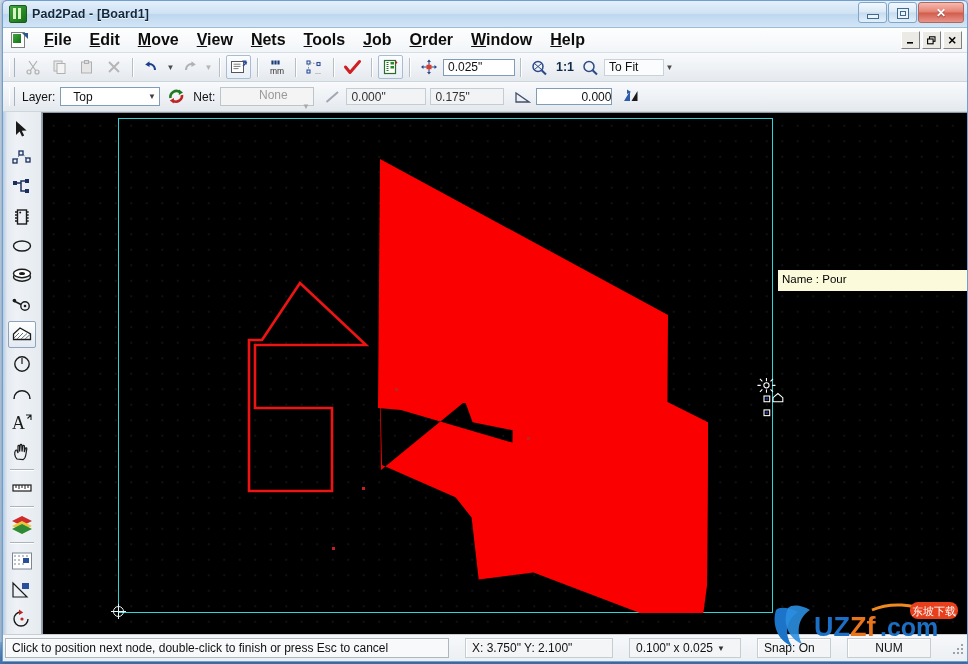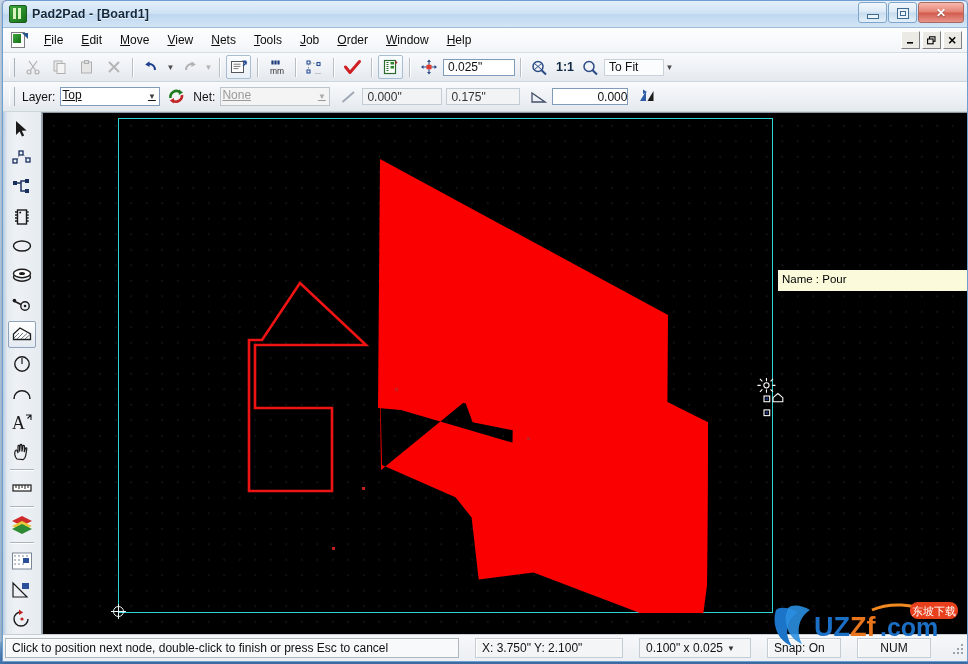--- a/index.html
+++ b/index.html
@@ -89,22 +89,22 @@
   }
   .menubar .docicon .pg:after{
     content:"";position:absolute;left:1px;top:1px;width:8px;height:9px;
     background:linear-gradient(135deg,#3fa83f,#167016);
   }
   .menubar .docicon .fold{
     position:absolute;right:0;top:1px;width:6px;height:6px;background:#29588f;
     clip-path:polygon(0 0,100% 0,100% 100%);
   }
   .mi{
-    padding:3px 8px;font-size:12px;color:#0d0d0d;cursor:default;
-    border:1px solid transparent;border-radius:2px;
+    padding:3px 8px;font-size:16px;color:#0d0d0d;cursor:default;
+    border:1px solid transparent;border-radius:2px;font-weight:bold;
   }
   .mi u{text-decoration:underline;}
   .mdi-ctrl{position:absolute;right:5px;top:3px;display:flex;}
   .mdibtn{
     width:17px;height:16px;margin-left:2px;
     border:1px solid #fff;border-right-color:#808080;border-bottom-color:#808080;
     background:#eceae4;position:relative;font-size:10px;color:#000;
     display:flex;align-items:center;justify-content:center;
     font-family:"DejaVu Sans",sans-serif;line-height:1;
   }
@@ -139,22 +139,22 @@
     height:17px;border:1px solid #7f9db9;background:#fff;
     font-size:12px;color:#111;display:flex;align-items:center;
     padding:0 4px;box-sizing:border-box;
   }
   .tb-ro{
     height:17px;border:1px solid #c4ccd4;background:#f1f3f5;
     font-size:12px;color:#333;display:flex;align-items:center;
     padding:0 4px;box-sizing:border-box;
   }
   .combo{
-    height:19px;border:1px solid #7f9db9;background:#fff;display:flex;align-items:flex-start;
-    font-size:12px;color:#111;padding:0 0 0 1px;box-sizing:border-box;text-decoration:underline;
+    height:19px;border:1px solid #7f9db9;background:#fff;display:flex;align-items:center;
+    font-size:12px;color:#111;padding:0 0 0 12px;box-sizing:border-box;
   }
   .combo.dis{background:#f4f4f4;color:#9a9a9a;border-color:#bcc4cc;}
   .combo .cb-arrow{
     margin-left:auto;width:15px;height:17px;display:flex;align-items:center;justify-content:center;
     font-size:8px;color:#3e3e3e;
   }
   .combo.dis .cb-arrow{color:#aaa;}
 
   
   .zt{font-size:12.5px;font-weight:bold;color:#102a43;margin:0 3px;}
@@ -429,21 +429,21 @@
       </div>
       <div class="tb" style="margin-left:4px;">
         <svg width="19" height="17" viewBox="0 0 19 17">
             <path d="M3.5 10 A6 6 0 0 1 13 4.2" stroke="#1f7a1f" stroke-width="2.6" fill="none"></path>
             <path d="M15 7 A6 6 0 0 1 6 12.8" stroke="#c22424" stroke-width="2.6" fill="none"></path>
             <path d="M12 1.6 L16 4.6 L11.8 7 Z" fill="#1f7a1f"></path>
             <path d="M6.8 15.4 L2.8 12.4 L7 10 Z" fill="#c22424"></path>
           </svg>
       </div>
       <div class="tb-label" style="margin-left:3px;">Net:</div>
-      <div class="combo dis" style="width:110px;">
+      <div class="combo dis" style="width:94px;flex-direction:column;">
         <span>None</span>
         <span class="cb-arrow">▼</span>
       </div>
 
       <div class="tb" style="margin-left:6px;">
         <svg width="17" height="16" viewBox="0 0 17 16">
             <path d="M2.5 13 L14 3" stroke="#9fa8b4" stroke-width="2"></path>
           </svg>
       </div>
       <div class="tb-ro" style="width:80px;">0.000"</div>
@@ -695,21 +695,21 @@
     </div>
 
     <div class="statusbar">
       <div class="sb-pane msg">Click to position next node, double-click to finish or press Esc to cancel</div>
       <div class="sb-pane" style="width:148px;">X: 3.750" Y: 2.100"</div>
       <div class="sb-combo" style="width:112px;">
         <span>0.100" x 0.025</span>
         <span class="cb-arrow">▼</span>
       </div>
       <div class="sb-pane" style="width:74px;">Snap: On</div>
-      <div class="sb-pane" style="width:74px;justify-content:center;">NUM</div>
+      <div class="sb-pane" style="width:84px;justify-content:center;">NUM</div>
       <div class="sb-grip">
         <i style="right:2px;bottom:2px;"></i>
           <i style="right:6px;bottom:2px;"></i>
           <i style="right:10px;bottom:2px;"></i>
         <i style="right:2px;bottom:6px;"></i>
           <i style="right:6px;bottom:6px;"></i>
         <i style="right:2px;bottom:10px;"></i>
       </div>
     </div>
   </div>

